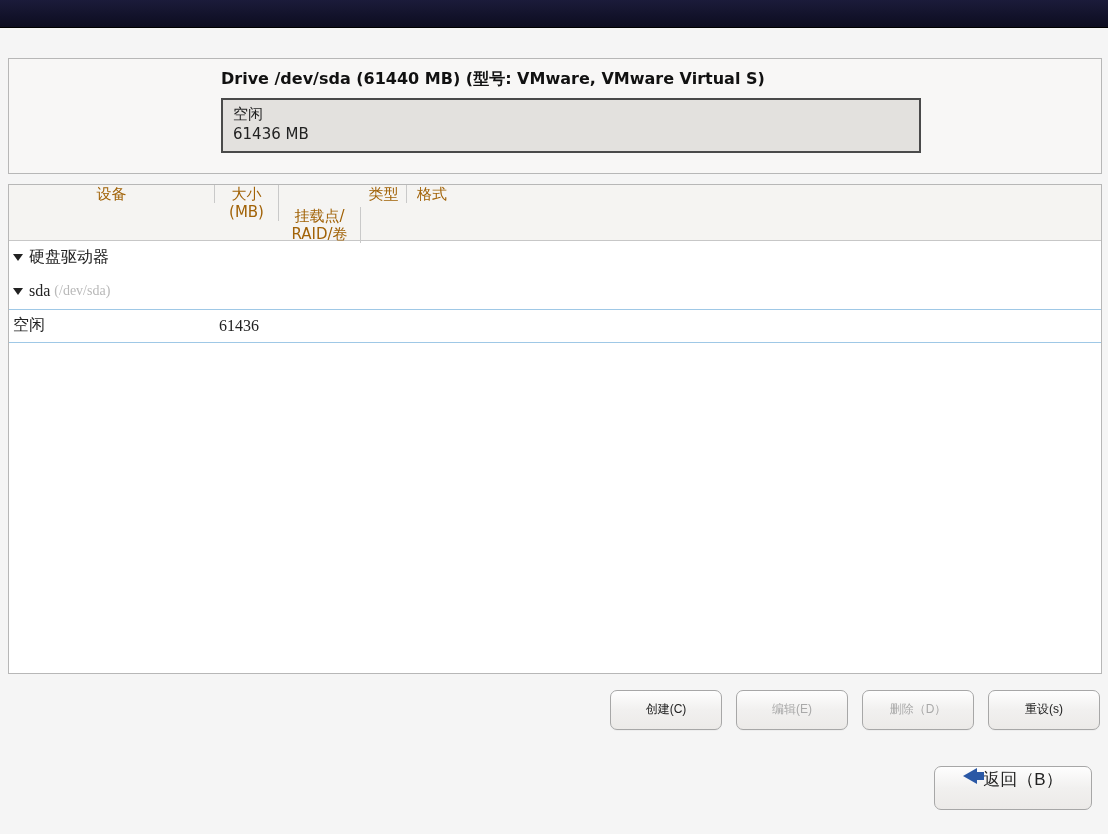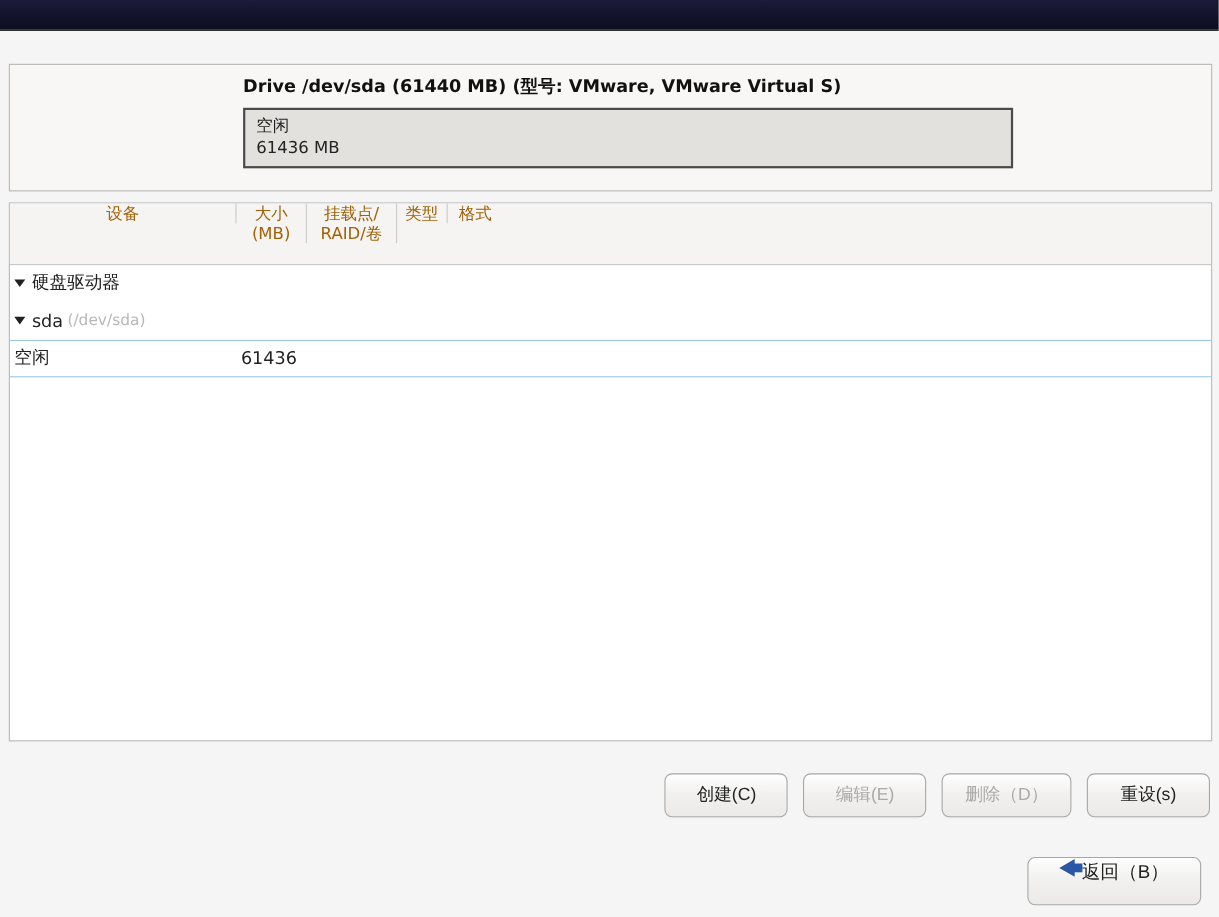--- a/index.html
+++ b/index.html
@@ -69,27 +69,28 @@
     justify-content: center;
     border-right: 1px solid #c9c9c9;
     padding: 0 6px;
     text-align: center;
     line-height: 1.2;
     white-space: pre-line;
   }
   .th:last-child { border-right: none; }
   .col-device { width: 206px; justify-content: center; }
   .col-size   { width: 64px; }
-  .col-mount  { width: 82px; }
+  .col-mount  { width: 82px; margin-top: 22px; }
   .col-type   { width: 46px; }
   .col-format { width: 50px; }
 
   .tree-body {
     flex: 1 1 auto;
     overflow: auto;
+    font-family: Liberation Serif, serif;
   }
   .tree-row {
     display: flex;
     align-items: center;
     height: 34px;
     border-bottom: 1px solid transparent;
     font-size: 16px;
   }
   .tree-row .cell { padding: 0 4px; }
   .cell-device { width: 206px; display: flex; align-items: center; }
@@ -127,29 +128,28 @@
     margin-top: 16px;
     padding-right: 2px;
   }
   .btn {
     min-width: 112px;
     height: 40px;
     padding: 0 20px;
     border: 1px solid #a7a7a7;
     border-radius: 7px;
     background: linear-gradient(180deg, #fefefe 0%, #f1f0ef 50%, #eceae8 100%);
-    font-size: 16px;
+    font-size: 12px;
     color: #222;
     display: inline-flex;
     align-items: center;
     justify-content: center;
     gap: 6px;
     cursor: pointer;
     box-shadow: 0 1px 0 rgba(0,0,0,0.03);
-    margin-top: 13px;
   }
   .btn[disabled] {
     color: #a9a9a9;
     cursor: default;
   }
 
   
   .nav-row {
     display: flex;
     justify-content: flex-end;

